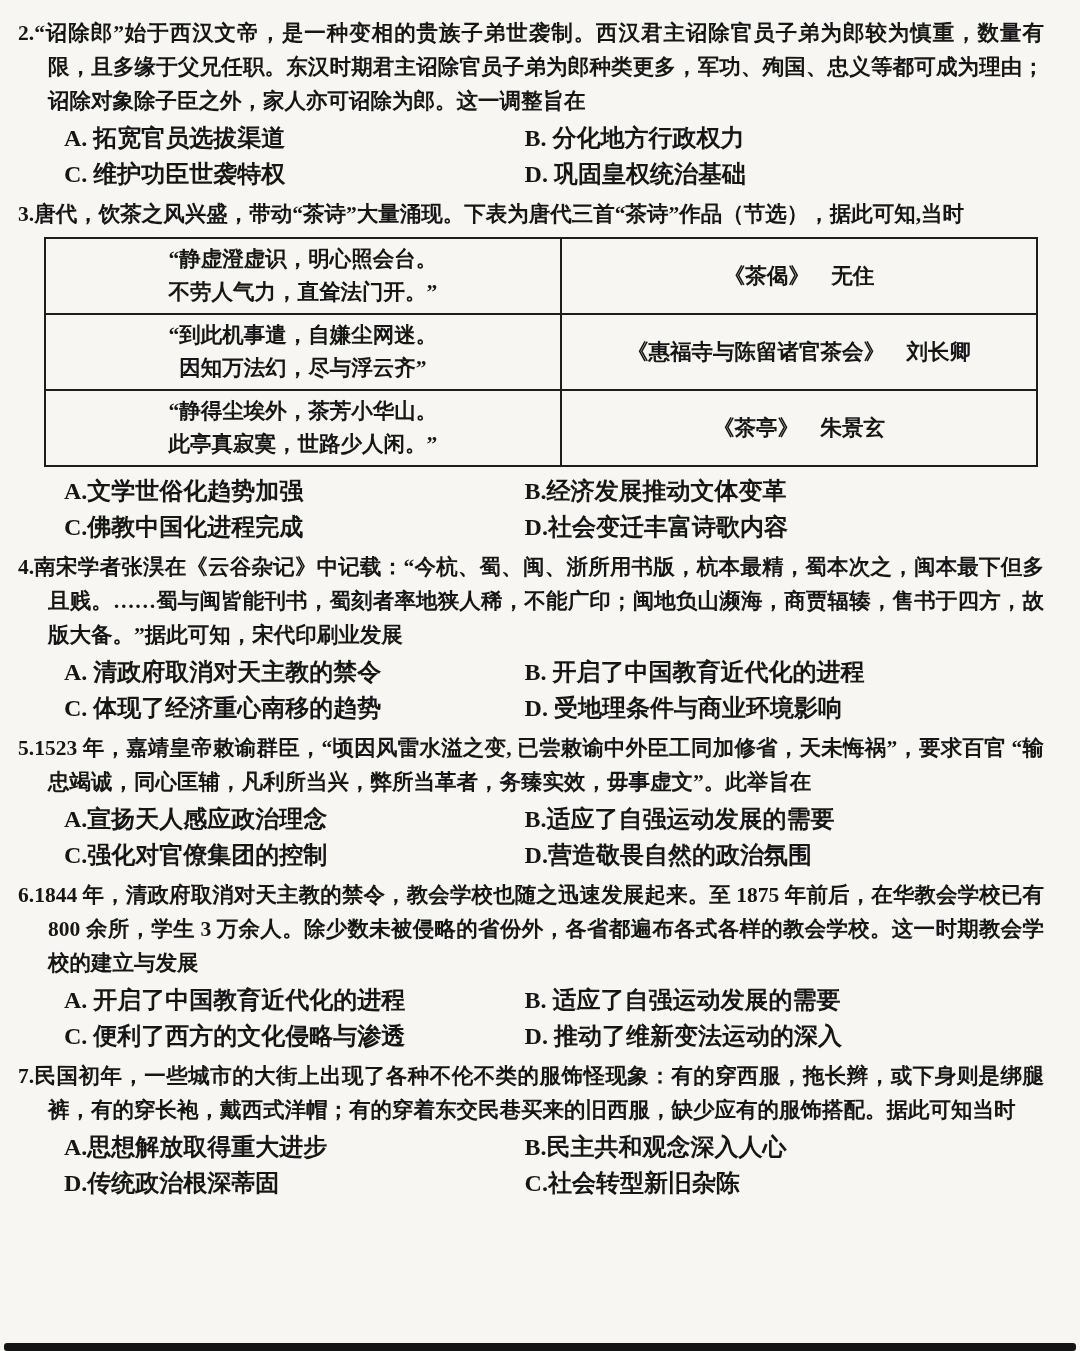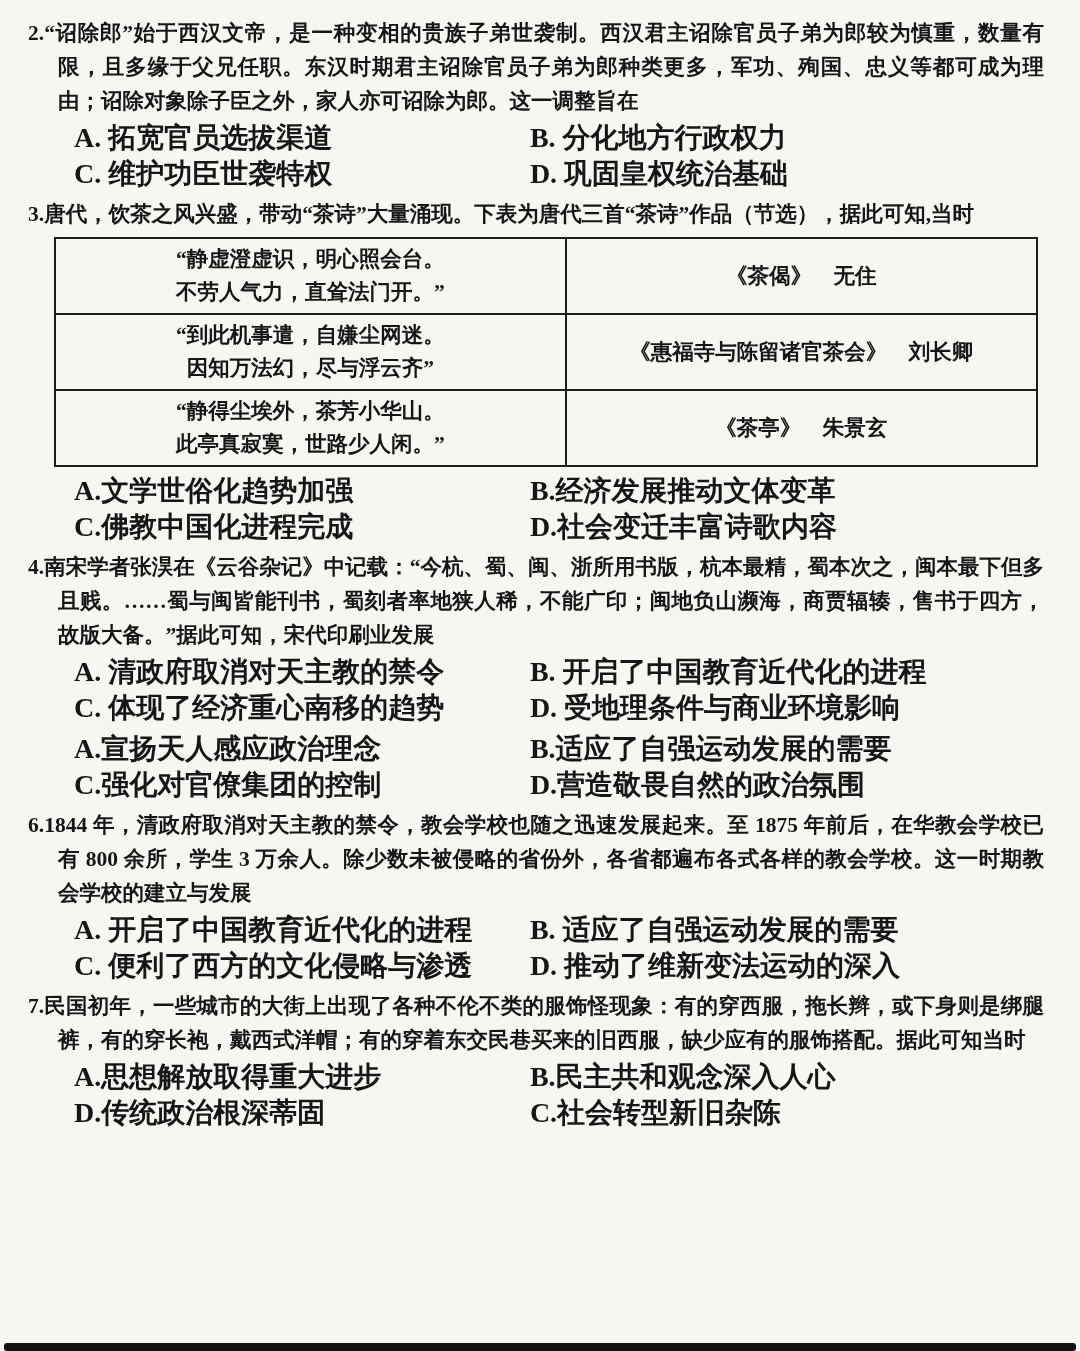--- a/index.html
+++ b/index.html
@@ -5,32 +5,32 @@
   * { margin: 0; padding: 0; box-sizing: border-box; }
   html, body { width: 1080px; height: 1351px; }
   body {
     background: #f7f6f2;
     color: #161616;
     font-family: "Liberation Serif", "DejaVu Serif", serif;
     font-weight: 600;
     position: relative;
     overflow: hidden;
   }
-  .page { padding: 16px 36px 0 28px; }
+  .page { padding: 16px 36px 0 18px; }
   .question { margin-bottom: 5px; }
   .stem {
     font-size: 21.5px;
     line-height: 34px;
     text-align: justify;
     padding-left: 30px;
     text-indent: -30px;
   }
   .options { padding-left: 46px; margin-top: 2px; }
   .opt-row { display: grid; grid-template-columns: 47% 53%; }
-  .opt { font-size: 28px; line-height: 36px; white-space: nowrap; overflow: hidden; }
+  .opt { font-size: 24px; line-height: 36px; white-space: nowrap; overflow: hidden; }
   table.poem-table {
     border-collapse: collapse;
     margin: 6px 4px 6px 26px;
     width: calc(100% - 32px);
   }
   table.poem-table td {
     border: 2px solid #1d1d1d;
     text-align: center;
     vertical-align: middle;
     font-size: 21.5px;
@@ -109,20 +109,21 @@
         <span class="opt">B.  开启了中国教育近代化的进程</span>
       </div>
       <div class="opt-row">
         <span class="opt">C.  体现了经济重心南移的趋势</span>
         <span class="opt">D.  受地理条件与商业环境影响</span>
       </div>
     </div>
   </div>
 
   <div class="question">
+    <p class="stem"><span>5.</span><span>1523 年，嘉靖皇帝敕谕群臣，“顷因风雷水溢之变, 已尝敕谕中外臣工同加修省，天未悔祸”，要求百官 “输忠竭诚，同心匡辅，凡利所当兴，弊所当革者，务臻实效，毋事虚文”。此举旨在</span></p>
     <div class="options">
       <div class="opt-row">
         <span class="opt">A.宣扬天人感应政治理念</span>
         <span class="opt">B.适应了自强运动发展的需要</span>
       </div>
       <div class="opt-row">
         <span class="opt">C.强化对官僚集团的控制</span>
         <span class="opt">D.营造敬畏自然的政治氛围</span>
       </div>
     </div>

